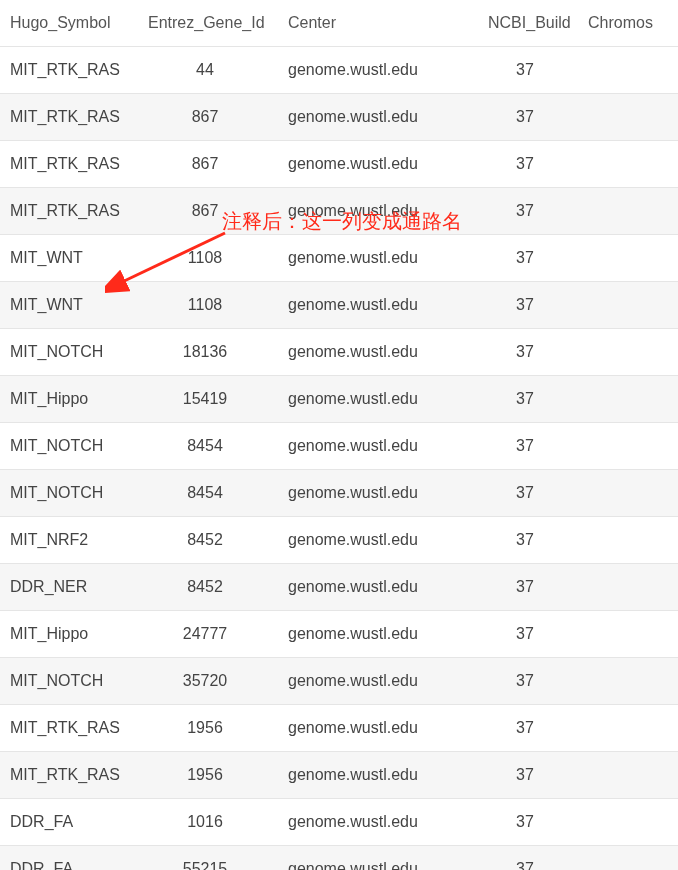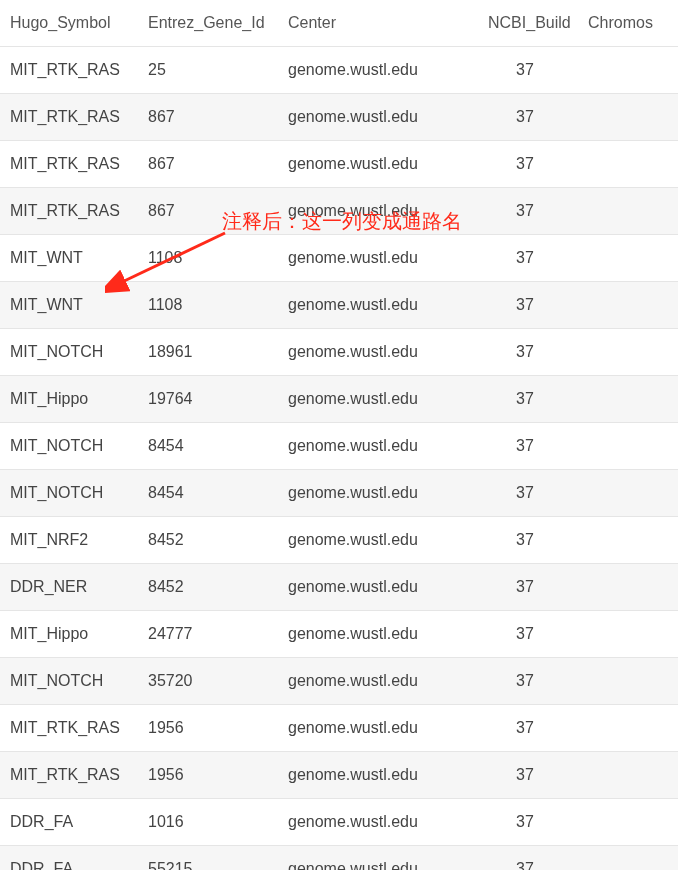--- a/index.html
+++ b/index.html
@@ -26,21 +26,21 @@
     overflow: hidden;
   }
   th {
     font-weight: 400;
     color: #555;
     background: #fff;
   }
   tbody tr:nth-child(even) { background: #f6f6f6; }
   tbody tr:nth-child(odd) { background: #ffffff; }
   .col-hugo { width: 140px; padding-left: 10px;}
-  .col-entrez { width: 140px; text-align: left; padding-right: 18px;}
+  .col-entrez { width: 140px; text-align: center; padding-right: 18px;}
   .col-center { width: 200px; margin-top: 10px; }
   .col-ncbi { width: 100px; text-align: center; padding-right: 18px;}
   .col-chrom { width: 120px; }
   .annotation {
     position: absolute;
     color: #ff2a1a;
     font-size: 20px;
     font-weight: 500;
     pointer-events: none;
     white-space: nowrap;
@@ -59,21 +59,21 @@
       <th class="col-hugo">Hugo_Symbol</th>
       <th class="col-entrez">Entrez_Gene_Id</th>
       <th class="col-center">Center</th>
       <th class="col-ncbi">NCBI_Build</th>
       <th class="col-chrom">Chromos</th>
     </tr>
   </thead>
   <tbody id="tbody">
       <tr>
         <td class="col-hugo">MIT_RTK_RAS</td>
-        <td class="col-entrez">25</td>
+        <td class="col-entrez">44</td>
         <td class="col-center">genome.wustl.edu</td>
         <td class="col-ncbi">37</td>
         <td class="col-chrom"></td>
       </tr>
       <tr>
         <td class="col-hugo">MIT_RTK_RAS</td>
         <td class="col-entrez">867</td>
         <td class="col-center">genome.wustl.edu</td>
         <td class="col-ncbi">37</td>
         <td class="col-chrom"></td>
@@ -101,28 +101,28 @@
       </tr>
       <tr>
         <td class="col-hugo">MIT_WNT</td>
         <td class="col-entrez">1108</td>
         <td class="col-center">genome.wustl.edu</td>
         <td class="col-ncbi">37</td>
         <td class="col-chrom"></td>
       </tr>
       <tr>
         <td class="col-hugo">MIT_NOTCH</td>
-        <td class="col-entrez">18961</td>
+        <td class="col-entrez">18136</td>
         <td class="col-center">genome.wustl.edu</td>
         <td class="col-ncbi">37</td>
         <td class="col-chrom"></td>
       </tr>
       <tr>
         <td class="col-hugo">MIT_Hippo</td>
-        <td class="col-entrez">19764</td>
+        <td class="col-entrez">15419</td>
         <td class="col-center">genome.wustl.edu</td>
         <td class="col-ncbi">37</td>
         <td class="col-chrom"></td>
       </tr>
       <tr>
         <td class="col-hugo">MIT_NOTCH</td>
         <td class="col-entrez">8454</td>
         <td class="col-center">genome.wustl.edu</td>
         <td class="col-ncbi">37</td>
         <td class="col-chrom"></td>

